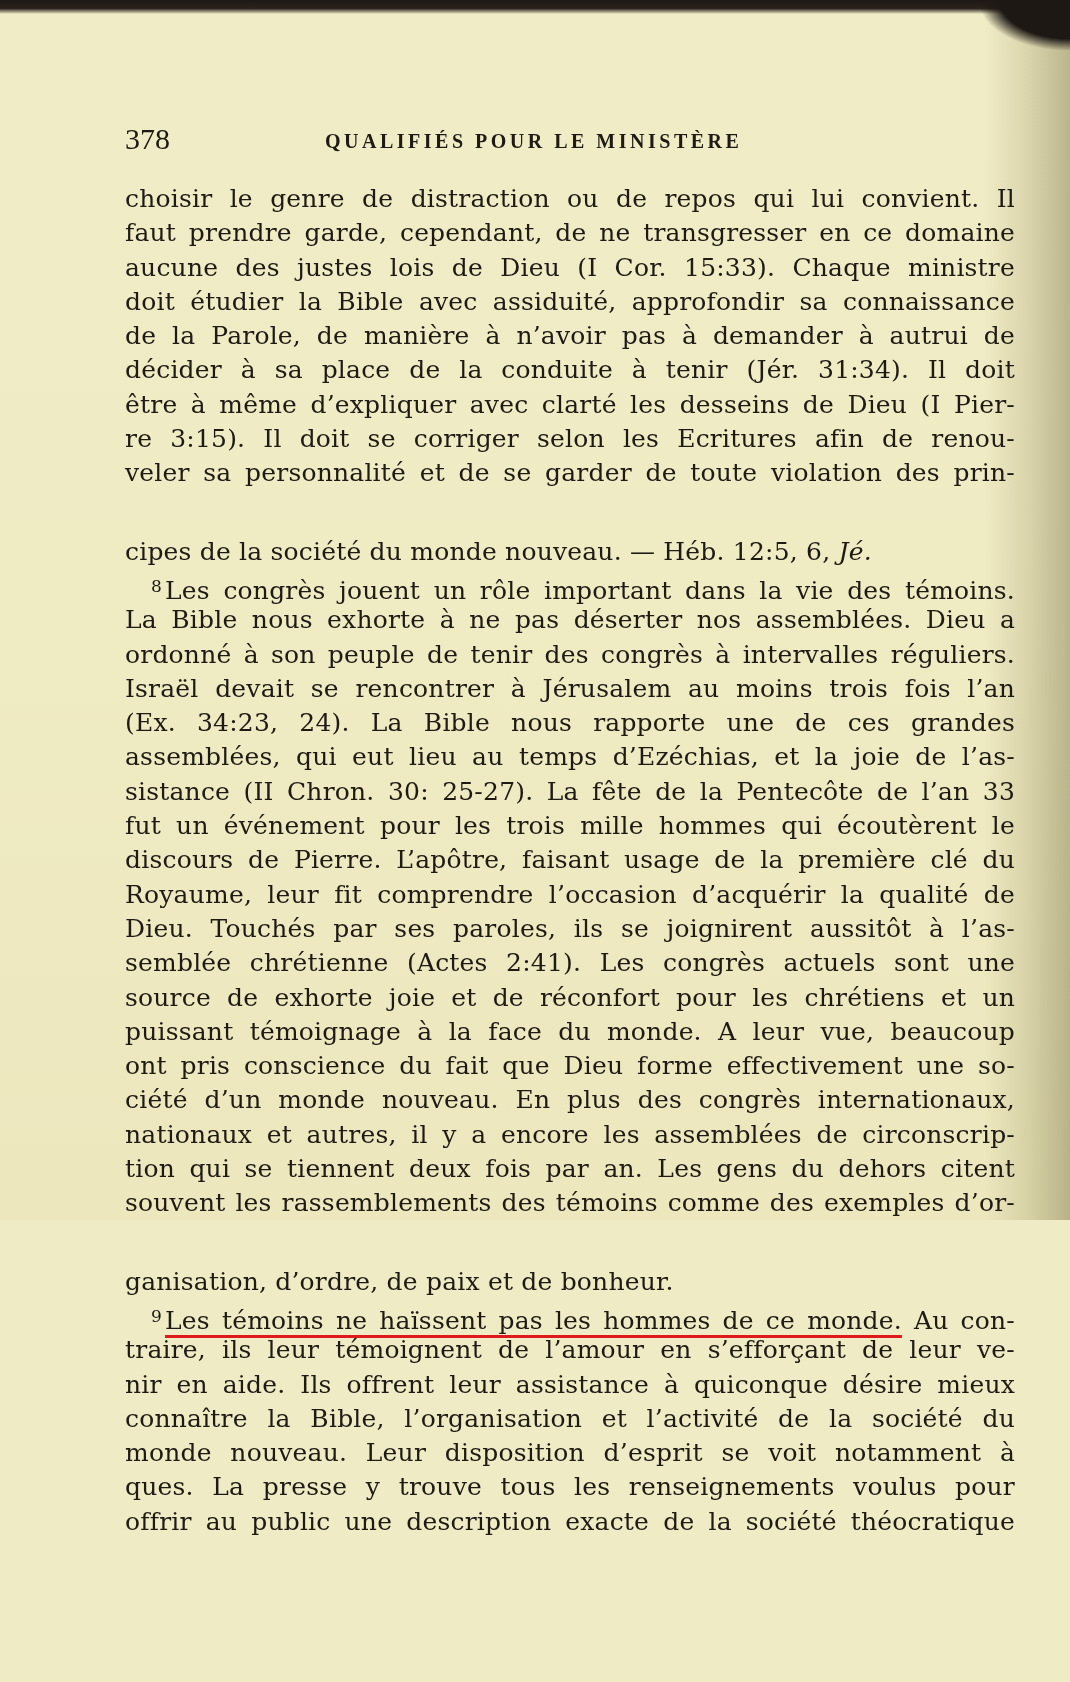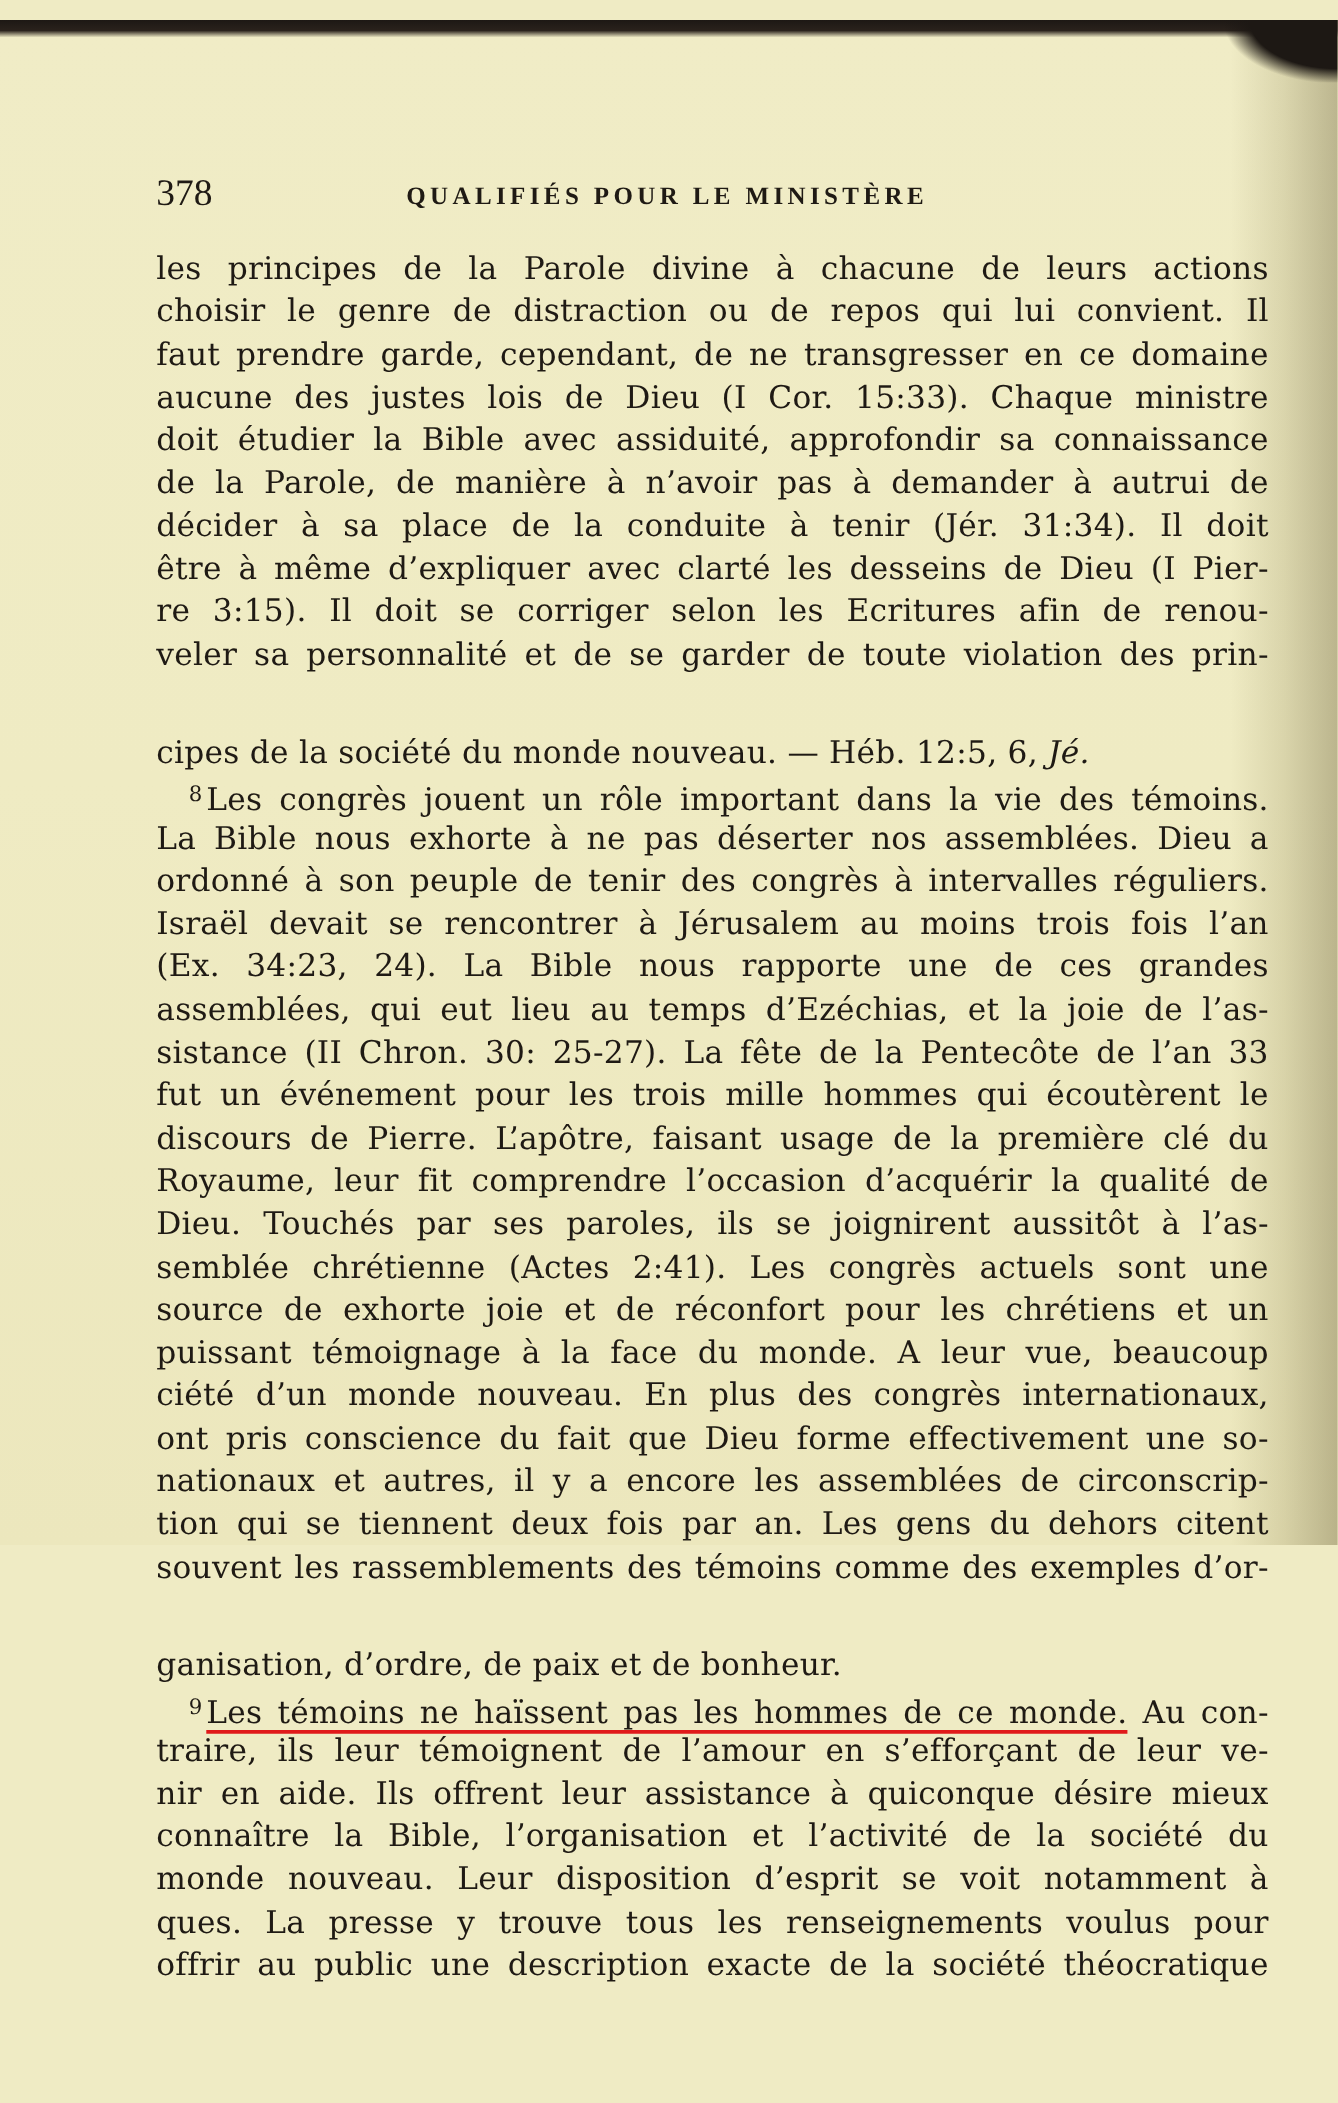--- a/index.html
+++ b/index.html
@@ -3,21 +3,21 @@
 <meta charset="utf-8">
 <style>
   html, body { margin: 0; padding: 0; }
   body {
     width: 1070px; height: 1682px; overflow: hidden; position: relative;
     background: #efebc4;
     font-family: "DejaVu Serif", "Liberation Serif", serif;
     color: #1f1a14;
   }
   .page {
-    position: absolute; left: 0; top: 16px; width: 1070px; height: 1220px;
+    position: absolute; left: 0; top: 0; width: 1070px; height: 1220px;
     background:
       linear-gradient(to right, rgba(0,0,0,0) 0%, rgba(0,0,0,0) 92%, rgba(120,110,60,0.18) 96%, rgba(90,80,40,0.35) 100%),
       linear-gradient(to bottom, #f0ecc6 0%, #efebc3 50%, #ece7bd 100%);
   }
   .top-shadow {
     position: absolute; left: 0; top: 0; width: 1070px; height: 14px;
     background: linear-gradient(to bottom, #1d1814 0%, #2a221c 60%, rgba(40,30,20,0) 100%);
   }
   .top-curl {
     position: absolute; right: 0; top: 0; width: 90px; height: 50px;
@@ -60,21 +60,20 @@
   <div class="top-curl"></div>
 
   <div class="header">
     <span class="page-number">378</span>
     <span class="running-title">QUALIFIÉS POUR LE MINISTÈRE</span>
   </div>
 
   <div class="text-block">
 
     <div>
-      <div class="line">les principes de la Parole divine à chacune de leurs actions</div>
       <div class="line">choisir le genre de distraction ou de repos qui lui convient. Il</div>
       <div class="line">faut prendre garde, cependant, de ne transgresser en ce domaine</div>
       <div class="line">aucune des justes lois de Dieu (I Cor. 15:33). Chaque ministre</div>
       <div class="line">doit étudier la Bible avec assiduité, approfondir sa connaissance</div>
       <div class="line">de la Parole, de manière à n’avoir pas à demander à autrui de</div>
       <div class="line">décider à sa place de la conduite à tenir (Jér. 31:34). Il doit</div>
       <div class="line">être à même d’expliquer avec clarté les desseins de Dieu (I Pier-</div>
       <div class="line">re 3:15). Il doit se corriger selon les Ecritures afin de renou-</div>
       <div class="line">veler sa personnalité et de se garder de toute violation des prin-</div>
       <div class="line last"><span>cipes de la société du monde nouveau. — Héb. 12:5, 6, </span><span class="italic">Jé.</span></div>
@@ -88,22 +87,22 @@
       <div class="line">(Ex. 34:23, 24). La Bible nous rapporte une de ces grandes</div>
       <div class="line">assemblées, qui eut lieu au temps d’Ezéchias, et la joie de l’as-</div>
       <div class="line">sistance (II Chron. 30: 25-27). La fête de la Pentecôte de l’an 33</div>
       <div class="line">fut un événement pour les trois mille hommes qui écoutèrent le</div>
       <div class="line">discours de Pierre. L’apôtre, faisant usage de la première clé du</div>
       <div class="line">Royaume, leur fit comprendre l’occasion d’acquérir la qualité de</div>
       <div class="line">Dieu. Touchés par ses paroles, ils se joignirent aussitôt à l’as-</div>
       <div class="line">semblée chrétienne (Actes 2:41). Les congrès actuels sont une</div>
       <div class="line">source de exhorte joie et de réconfort pour les chrétiens et un</div>
       <div class="line">puissant témoignage à la face du monde. A leur vue, beaucoup</div>
+      <div class="line">ont pris conscience du fait que Dieu forme effectivement une so-</div>
       <div class="line">ciété d’un monde nouveau. En plus des congrès internationaux,</div>
-      <div class="line">ont pris conscience du fait que Dieu forme effectivement une so-</div>
       <div class="line">nationaux et autres, il y a encore les assemblées de circonscrip-</div>
       <div class="line">tion qui se tiennent deux fois par an. Les gens du dehors citent</div>
       <div class="line">souvent les rassemblements des témoins comme des exemples d’or-</div>
       <div class="line last">ganisation, d’ordre, de paix et de bonheur.</div>
     </div>
 
     <div>
       <div class="line indent"><span class="para-num">9</span><span class="underlined">Les témoins ne haïssent pas les hommes de ce monde.</span><span> Au con-</span></div>
       <div class="line">traire, ils leur témoignent de l’amour en s’efforçant de leur ve-</div>
       <div class="line">nir en aide. Ils offrent leur assistance à quiconque désire mieux</div>

